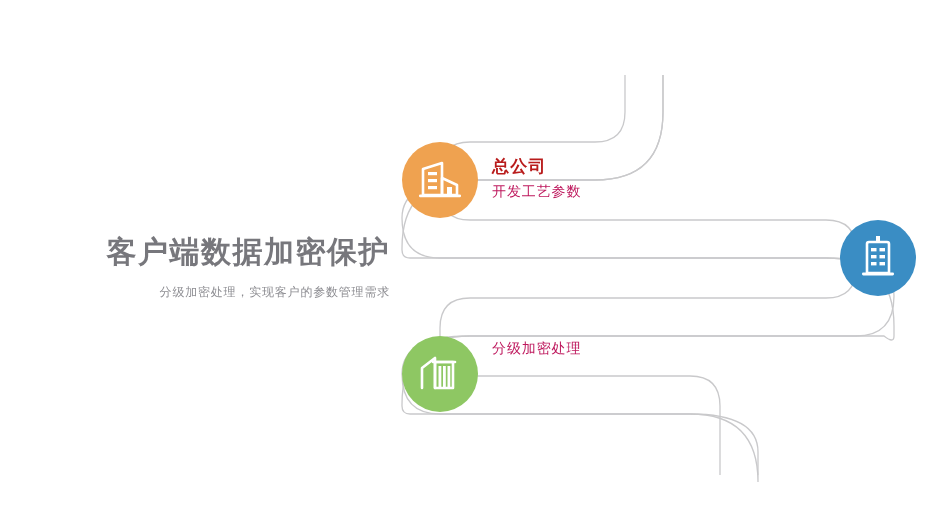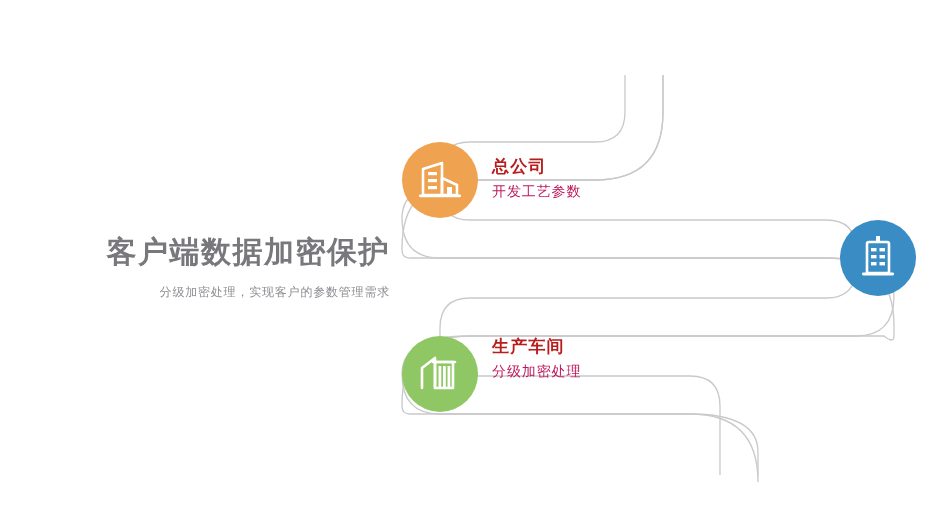--- a/index.html
+++ b/index.html
@@ -203,18 +203,17 @@
         <path d="M33 52 L33 26 L51 26 L51 52 Z" fill="none" stroke="#ffffff" stroke-width="2.6" stroke-linejoin="round"></path>
 
         <rect x="36.5" y="30" width="2.8" height="21" fill="#ffffff"></rect>
         <rect x="41.0" y="30" width="2.8" height="21" fill="#ffffff"></rect>
         <rect x="45.5" y="30" width="2.8" height="21" fill="#ffffff"></rect>
 
         <path d="M31 26 L53 26" stroke="#ffffff" stroke-width="2.6" stroke-linecap="round"></path>
       </svg>
     </div>
     <div class="node-text" style="left:492px; top:336px;">
-      <div class="node-title">生产车间</div>
       <div class="node-sub">分级加密处理</div>
     </div>
   </div>
 
 </div>
 
 </body></html>

